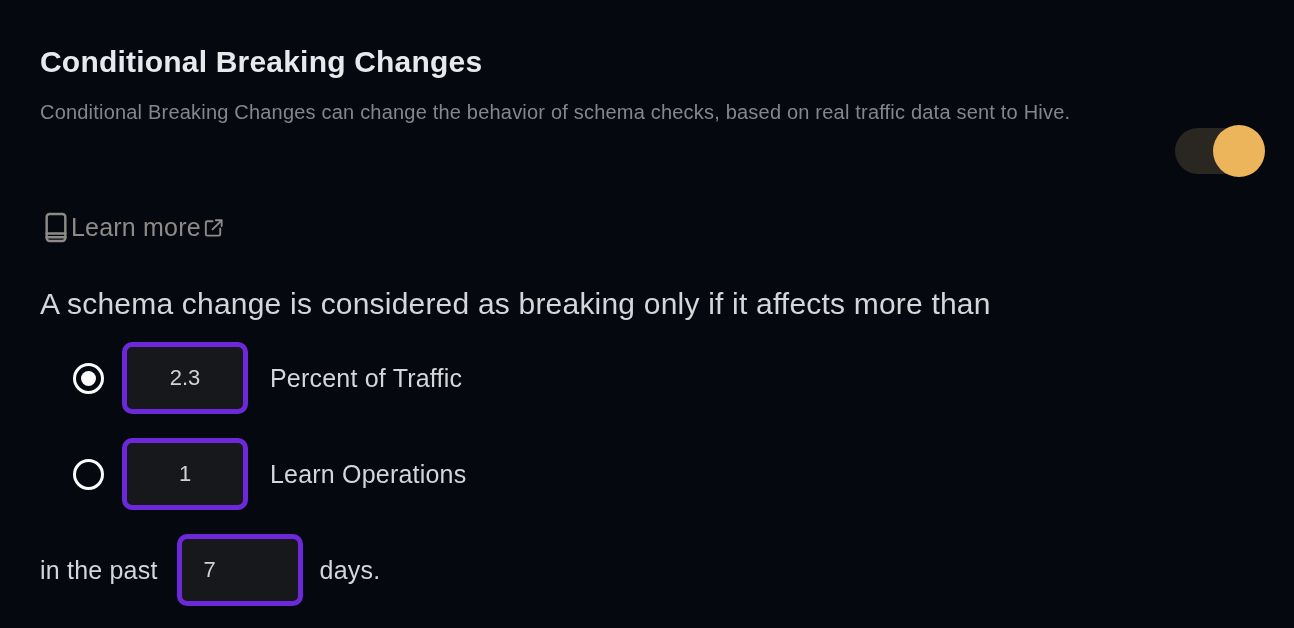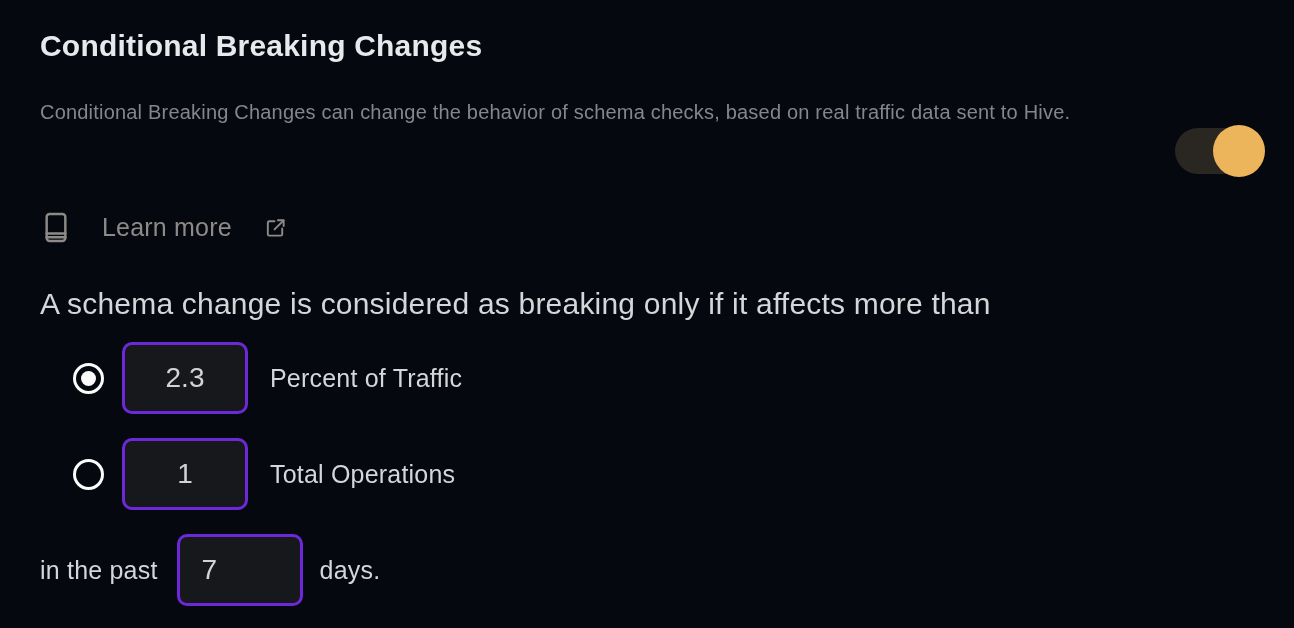--- a/index.html
+++ b/index.html
@@ -3,41 +3,41 @@
 <meta charset="utf-8">
 <style>
   html,body{margin:0;padding:0;background:#05080e;}
   .screen{
     position:relative;width:1294px;height:628px;overflow:hidden;
     background:#05080e;
     font-family:"Liberation Sans","DejaVu Sans",sans-serif;
     -webkit-font-smoothing:antialiased;
   }
   .title{
-    position:absolute;left:40px;top:26px;margin:0;
+    position:absolute;left:40px;top:42px;margin:0;
     font-size:30px;font-weight:700;line-height:40px;color:#e8e9ec;letter-spacing:.2px;
   }
   .description{
     position:absolute;left:40px;top:92px;width:1100px;
     font-size:20px;line-height:41px;color:#85868c;letter-spacing:.2px;
   }
   
   .toggle{
     position:absolute;left:1175px;top:128px;width:88px;height:46px;
     border-radius:24px;background:#2a2723;cursor:pointer;
   }
   .toggle .thumb{
     position:absolute;top:-3px;left:-2px;width:52px;height:52px;border-radius:50%;
     background:#ecb55b;
   }
   .toggle.on .thumb{left:auto;right:-2px;}
   
   .learn-more{
     position:absolute;left:42px;top:206px;height:42px;
-    display:flex;align-items:center;gap:32px;cursor:pointer;
+    display:flex;align-items:center;gap:1px;cursor:pointer;
     color:#8d8a88;text-decoration:none;
   }
   .learn-more .label{font-size:25px;letter-spacing:.2px;}
   .icon{display:inline-flex;align-items:center;justify-content:center;}
   .sentence{
     position:absolute;left:40px;top:287px;
     font-size:30px;line-height:34px;color:#d5d6d9;letter-spacing:.2px;
   }
   
   .option-row{
@@ -48,22 +48,22 @@
   .option-row.row-1{top:438px;}
   .radio{
     width:31px;height:31px;box-sizing:border-box;border:3px solid #fbfbfc;border-radius:50%;
     display:flex;align-items:center;justify-content:center;flex:0 0 auto;cursor:pointer;
     background:transparent;
   }
   .radio .dot{width:15px;height:15px;border-radius:50%;background:#fbfbfc;display:none;}
   .radio.checked .dot{display:block;}
   .num-input{
     box-sizing:border-box;width:126px;height:72px;
-    background:#16181b;border:3px solid #6d28d9;border-radius:10px;
-    color:#d2d3d6;font-size:28px;font-family:"Liberation Sans","DejaVu Sans",sans-serif;
+    background:#16181b;border:5px solid #6d28d9;border-radius:10px;
+    color:#d2d3d6;font-size:22px;font-family:"Liberation Sans","DejaVu Sans",sans-serif;
     outline:none;
   }
   .num-input.center{text-align:center;padding:0 8px;}
   .num-input.left{text-align:left;padding:0 0 0 22px;}
   .option-row .num-input{margin-left:18px;}
   .option-label{margin-left:22px;font-size:25px;color:#d5d6d9;letter-spacing:.2px;cursor:pointer;}
   
   .period-row{
     position:absolute;left:40px;top:534px;height:72px;
     display:flex;align-items:center;
@@ -112,21 +112,21 @@
     </span>
     <input class="num-input center" type="text" value="2.3" style="">
     <label class="option-label">Percent of Traffic</label>
   </div>
 
   <div class="option-row row-1">
     <span class="radio" role="radio">
       
     </span>
     <input class="num-input center" type="text" value="1" style="">
-    <label class="option-label">Total Operations</label>
+    <label class="option-label">Learn Operations</label>
   </div>
 
   <div class="period-row">
     <span class="period-text">in the past</span>
     <input class="num-input left" type="text" value="7" style="">
     <span class="period-text suffix">days.</span>
   </div>
 
 </div>
 

